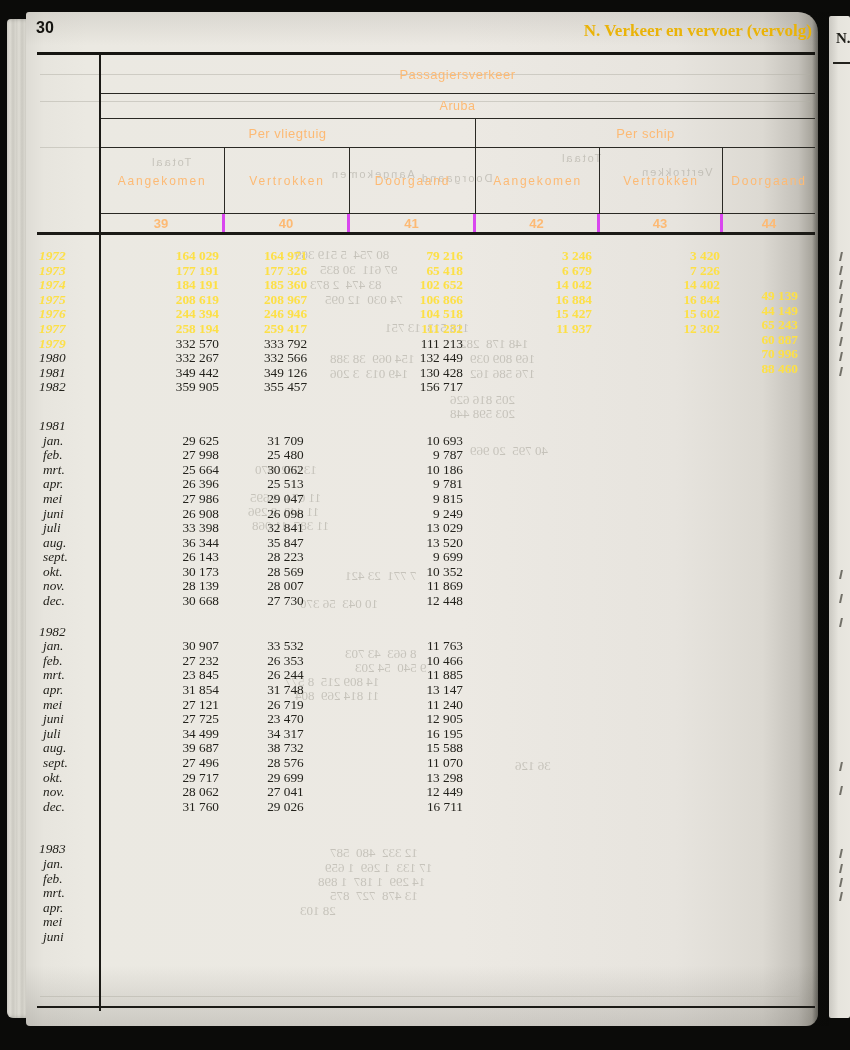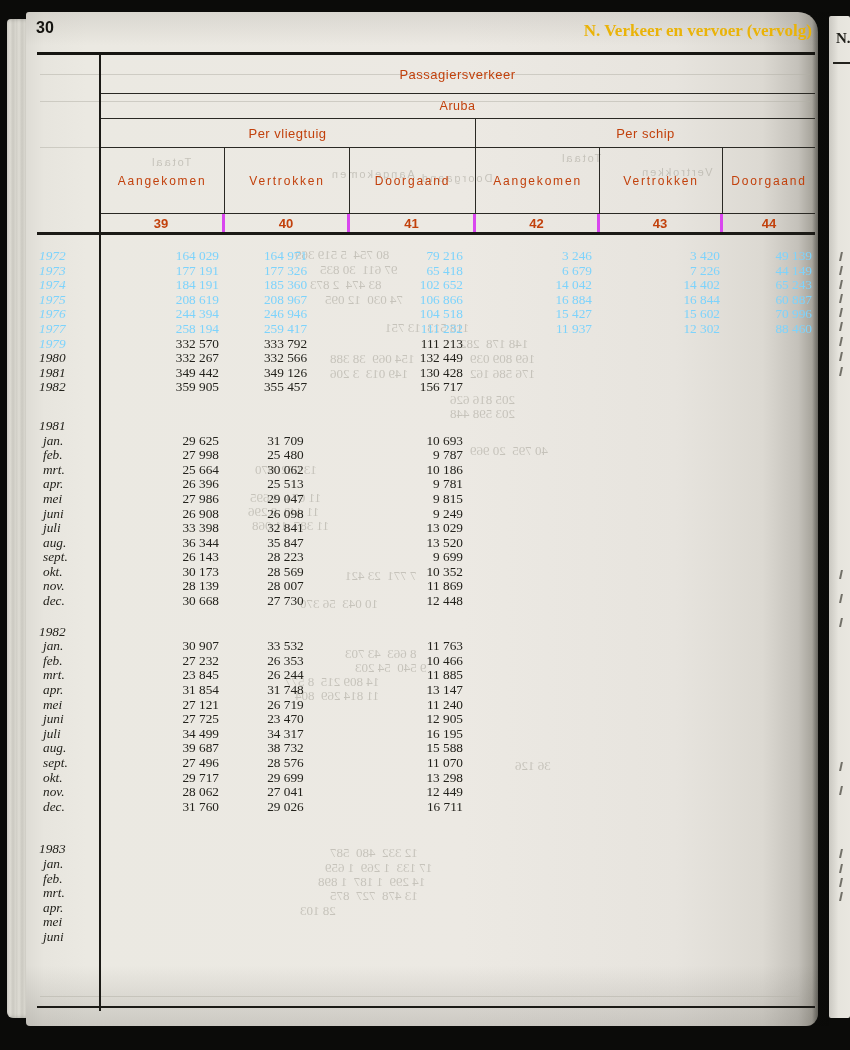--- a/index.html
+++ b/index.html
@@ -45,21 +45,21 @@
   .table-wrap{position:absolute;left:37px;top:52px;width:778px;z-index:2;border-top:3px solid #161511;color:#1e1d18;}
   .stub-line{position:absolute;left:62px;top:0;width:2px;height:956px;background:#1b1a16;}
 
   .thead{border-bottom:3px solid #1b1a16;}
   .hrow{display:grid;}
   .hrow.h1{grid-template-columns:63px 715px;}
   .hrow.h2{grid-template-columns:63px 715px;}
   .hrow.h3{grid-template-columns:63px 376px 339px;}
   .hrow.h4,.hrow.h5{grid-template-columns:63px 125px 125px 126px 124px 123px 92px;}
   .hspan,.hcell{display:flex;align-items:center;justify-content:center;
-    font-family:"Liberation Sans",sans-serif;color:#c2410c;}
+    font-family:"Liberation Sans",sans-serif;color:#fdba74;}
   .h1 .hspan{height:38px;border-bottom:1px solid #2a2924;font-size:13px;letter-spacing:.5px;}
   .h2 .hspan{height:24px;border-bottom:1px solid #2a2924;font-size:12.5px;letter-spacing:.5px;}
   .h3 .hspan{height:28px;border-bottom:1px solid #2a2924;font-size:13px;letter-spacing:.5px;}
   .h3 .g1{border-right:1px solid #2a2924;}
   .h4 .hcell{height:65px;border-bottom:1px solid #2a2924;font-size:12px;letter-spacing:1.8px;}
   .h4 .hcell:not(:last-child):not(.hstub){border-right:1px solid #2a2924;}
   .h5 .hcell{height:18px;font-weight:bold;font-size:13px;}
   .h5 .hcell:not(:last-child):not(.hstub){border-right:3px solid #d946ef;}
   .hstub{border:none !important;}
 
@@ -68,24 +68,24 @@
   .block-m1982{margin-top:16px;}
   .block-m1983{margin-top:28px;}
   .trow{display:grid;grid-template-columns:63px 125px 125px 126px 124px 123px 92px;height:14.6px;line-height:14.6px;}
   .cell{font-size:13.3px;color:#23221c;}
   .cell.num{text-align:right;font-variant-numeric:tabular-nums;}
   .cell.c0{padding-right:6px;text-align:right;}
   .cell.c1{padding-right:4px;text-align:center;}
   .cell.c2{padding-right:13px;}
   .cell.c3{padding-right:8px;}
   .cell.c4{padding-right:3px;}
-  .cell.c5{padding-right:3px;}
+  .cell.c5{padding-right:17px;margin-top:40px;}
   .cell.stub{font-style:italic;padding-left:2px;}
   .cell.stub.mo{padding-left:6px;}
-  .cell.b{font-weight:400;color:#7dd3fc;}
+  .cell.b{font-weight:700;color:#fde047;}
   .yearhead{font-style:italic;}
 </style>
 </head>
 <body>
 
 <div class="photo">
   <div class="stack"></div>
 
   <div class="page"></div>
 

